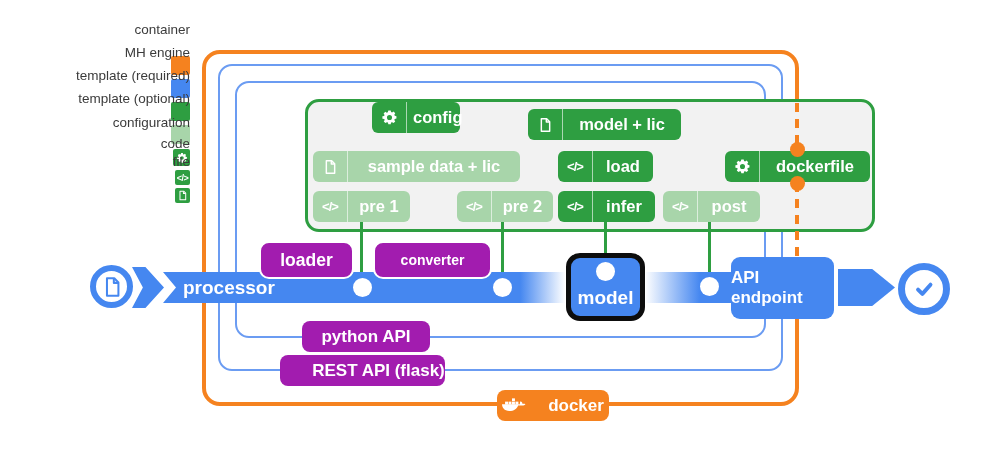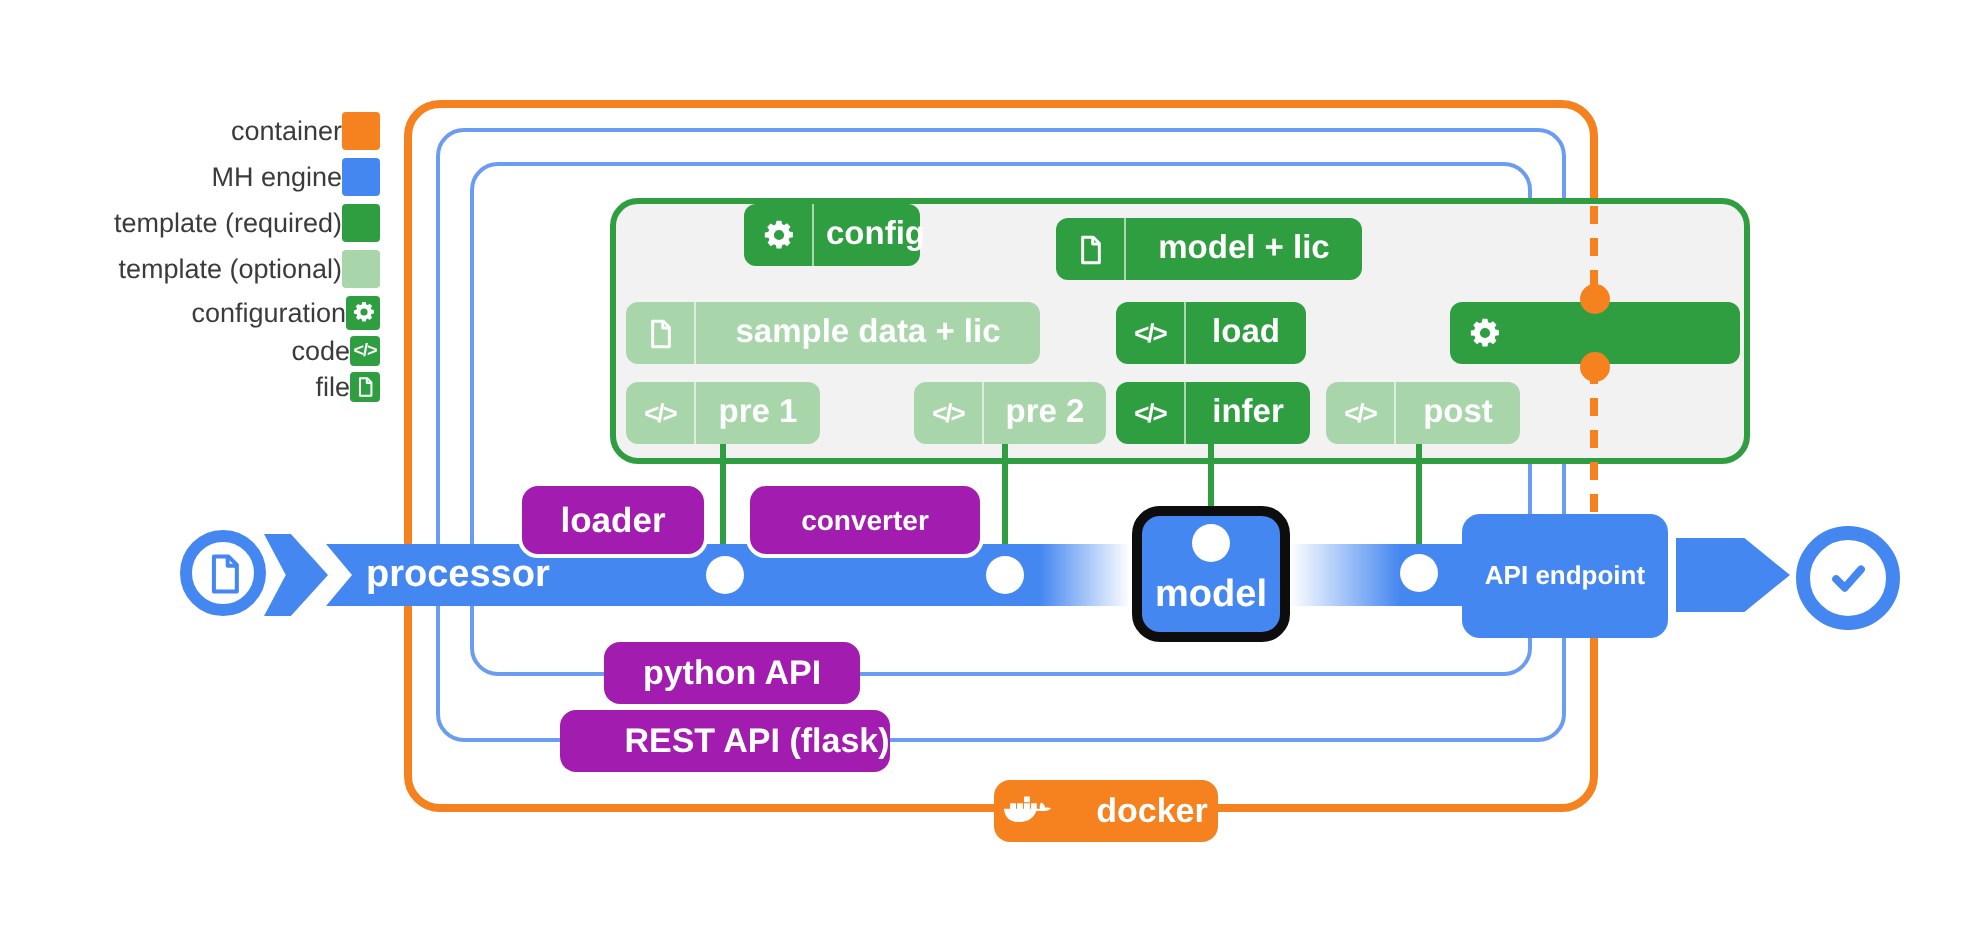--- a/index.html
+++ b/index.html
@@ -1,21 +1,21 @@
 <!DOCTYPE html>
 <html><head>
 <meta charset="utf-8">
 <style>
   html,body{margin:0;padding:0;background:#fff;}
   .canvas{
     position:relative;width:990px;height:468px;background:#fff;overflow:hidden;
     font-family:"Liberation Sans",sans-serif;
   }
   
-  .lrow{position:absolute;left:0;width:190px;height:20px;display:flex;align-items:center;justify-content:flex-end;gap:0;}
+  .lrow{position:absolute;left:0;width:190px;height:20px;display:flex;align-items:flex-end;justify-content:flex-end;gap:19px;flex-direction:column;}
   .ltext{font-size:13.5px;color:#3b3b3b;white-space:nowrap;}
   .lsq{flex:0 0 auto;display:flex;align-items:center;justify-content:center;border-radius:2px;}
   .sq19{width:19px;height:19px;}
   .sq17{width:17px;height:17px;}
   .sq15{width:15px;height:15px;}
   .c-orange{background:#f5821f;} .c-blue{background:#4587f0;}
   .c-green{background:#2e9e41;} .c-lgreen{background:#a8d5aa;}
   .lsq svg{display:block;color:#fff;}
   .lglyph{color:#fff;font-size:9px;font-weight:bold;letter-spacing:-.5px;}
   
@@ -38,21 +38,21 @@
         clip-path:polygon(0 0,42% 0,100% 50%,42% 100%,0 100%,34% 50%);}
   .wdot{position:absolute;width:19px;height:19px;border-radius:50%;background:#fff;z-index:8;}
   .plabel{position:absolute;background:#a21caf;color:#fff;font-weight:bold;display:flex;align-items:center;justify-content:center;box-sizing:border-box;z-index:6;}
   .loader{left:259px;top:241px;width:95px;height:38px;border:2.5px solid #fff;border-radius:10px;font-size:17.5px;}
   .converter{left:373px;top:241px;width:119px;height:38px;border:2.5px solid #fff;border-radius:10px;font-size:14px;}
   .pyapi{left:302px;top:321px;width:128px;height:31px;border-radius:8px;font-size:17px;}
   .restapi{left:280px;top:355px;width:165px;height:31px;border-radius:8px;font-size:17px;padding-left:32px;}
   .modelbox{position:absolute;left:566px;top:253px;width:79px;height:68px;background:#4587f0;border:5px solid #0d0d0d;border-radius:14px;box-sizing:border-box;z-index:6;
             display:flex;align-items:flex-end;justify-content:center;padding-bottom:7px;color:#fff;font-size:19px;font-weight:bold;}
   .apibox{position:absolute;left:731px;top:257px;width:103px;height:62px;background:#4587f0;border-radius:9px;z-index:6;
-          display:flex;align-items:center;justify-content:center;text-align:left;color:#fff;font-size:13px;font-weight:bold;line-height:1.15;}
+          display:flex;align-items:center;justify-content:center;text-align:left;color:#fff;font-size:17px;font-weight:bold;line-height:1.15;}
   .arrow{position:absolute;left:838px;top:269px;width:57px;height:37px;background:#4587f0;z-index:6;
          clip-path:polygon(0 0,60% 0,100% 50%,60% 100%,0 100%);}
   .endcircle{position:absolute;border-radius:50%;background:#fff;box-sizing:border-box;z-index:6;display:flex;align-items:center;justify-content:center;color:#4587f0;}
   .startc{left:90px;top:265px;width:43px;height:43px;border:6px solid #4587f0;}
   .checkc{left:898px;top:263px;width:52px;height:52px;border:7px solid #4587f0;}
   
   .tb{position:absolute;height:31px;border-radius:6px;display:flex;align-items:stretch;box-sizing:border-box;z-index:7;color:#fff;}
   .tb.dark{background:#2e9e41;} .tb.light{background:#a8d5aa;}
   .tb-icon{flex:0 0 34px;display:flex;align-items:center;justify-content:center;}
   .tb-label{flex:1;display:flex;align-items:center;justify-content:center;font-size:16.5px;font-weight:bold;border-left:1.5px solid rgba(255,255,255,.6);padding:0 6px;white-space:nowrap;}
@@ -214,20 +214,21 @@
         <span class="cg">&lt;/&gt;</span>
       </span>
     <span class="tb-label">load</span>
   </div>
   <div class="tb dark b-dockerfile">
     <span class="tb-icon">
         <svg width="17" height="17" viewBox="0 0 24 24">
           <use href="#i-gear"></use>
         </svg>
       </span>
+    <span class="tb-label">dockerfile</span>
   </div>
   <div class="tb light b-pre1">
     <span class="tb-icon">
         <span class="cg">&lt;/&gt;</span>
       </span>
     <span class="tb-label">pre 1</span>
   </div>
   <div class="tb light b-pre2">
     <span class="tb-icon">
         <span class="cg">&lt;/&gt;</span>

